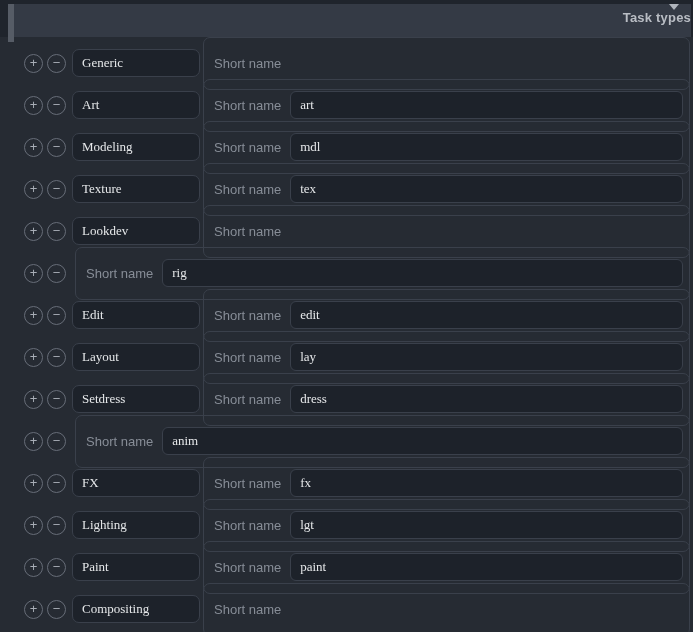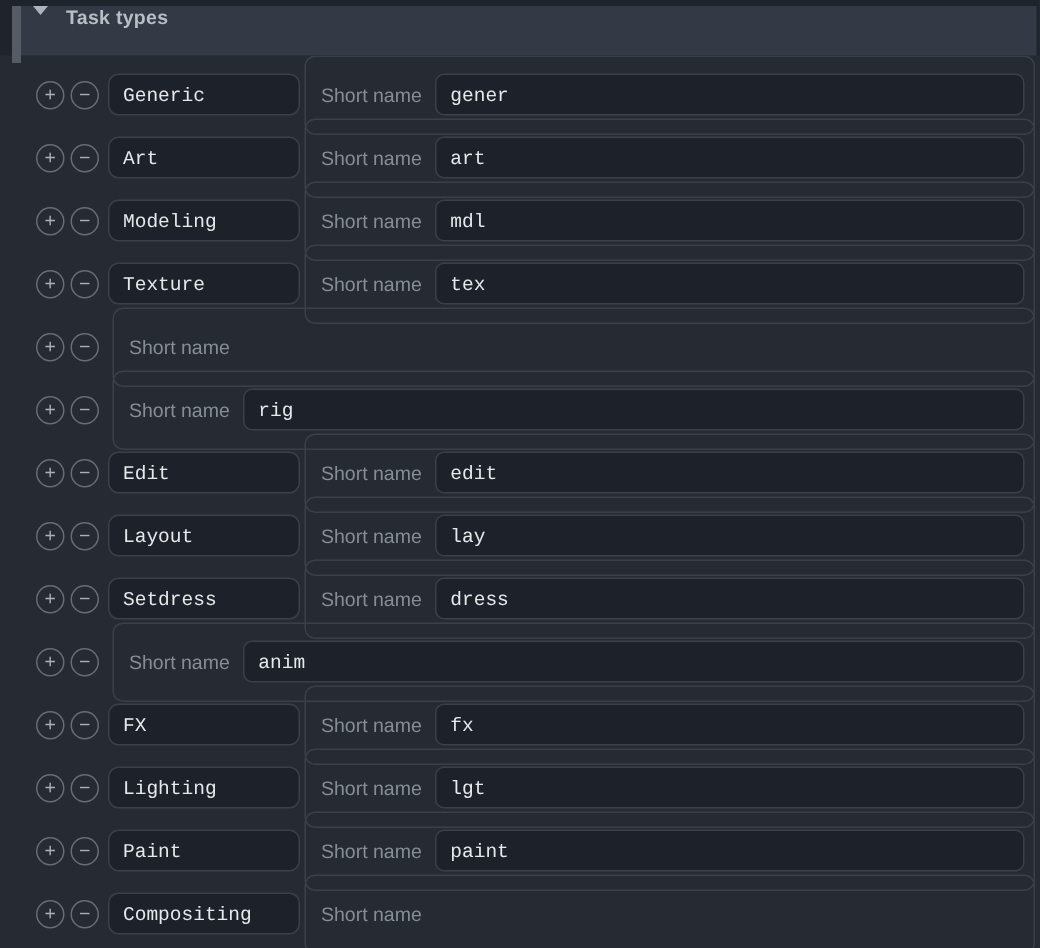--- a/index.html
+++ b/index.html
@@ -14,23 +14,24 @@
   
   .header-wrap {
     background: #1f242c;
     padding: 4px 2px 0 8px;
     position: relative;
   }
   .header {
     background: #343a45;
     height: 33px;
     display: flex;
-    align-items: flex-start;
-    padding-left: 14px;
+    align-items: flex-end;
+    padding-left: 4px;
     cursor: pointer;
+    flex-direction: column;
   }
   .accent-bar {
     position: absolute;
     left: 8px;
     top: 4px;
     width: 6px;
     height: 38px;
     background: #565c66;
     z-index: 2;
   }
@@ -77,21 +78,21 @@
   }
   .round-btn.plus { margin-right: 4px; }
   .round-btn.minus { margin-right: 6px; }
 
   input {
     background: #1d222a;
     border: 1px solid #3a404b;
     border-radius: 7px;
     color: #e6e8ea;
     font-size: 13px;
-    font-family: Liberation Mono, monospace;
+    font-family: Liberation Serif, serif;
     height: 28px;
     padding: 4px 9px;
     outline: none;
   }
   .name-input {
     width: 128px;
     flex: 0 0 auto;
   }
   .short-group {
     flex: 1;
@@ -129,21 +130,20 @@
     </div>
   </div>
 
   <div class="rows">
   <div class="row">
     <button class="round-btn plus">+</button>
     <button class="round-btn minus">−</button>
     <input class="name-input" type="text" value="Generic" style="">
     <div class="short-group">
       <span class="short-label">Short name</span>
-      <input class="short-input" type="text" value="gener" style="">
     </div>
   </div>
 
   <div class="row">
     <button class="round-btn plus">+</button>
     <button class="round-btn minus">−</button>
     <input class="name-input" type="text" value="Art" style="">
     <div class="short-group">
       <span class="short-label">Short name</span>
       <input class="short-input" type="text" value="art" style="">
@@ -166,20 +166,21 @@
     <input class="name-input" type="text" value="Texture" style="">
     <div class="short-group">
       <span class="short-label">Short name</span>
       <input class="short-input" type="text" value="tex" style="">
     </div>
   </div>
 
   <div class="row">
     <button class="round-btn plus">+</button>
     <button class="round-btn minus">−</button>
+    <input class="name-input" type="text" value="Lookdev" style="">
     <div class="short-group">
       <span class="short-label">Short name</span>
     </div>
   </div>
 
   <div class="row">
     <button class="round-btn plus">+</button>
     <button class="round-btn minus">−</button>
     <div class="short-group">
       <span class="short-label">Short name</span>

